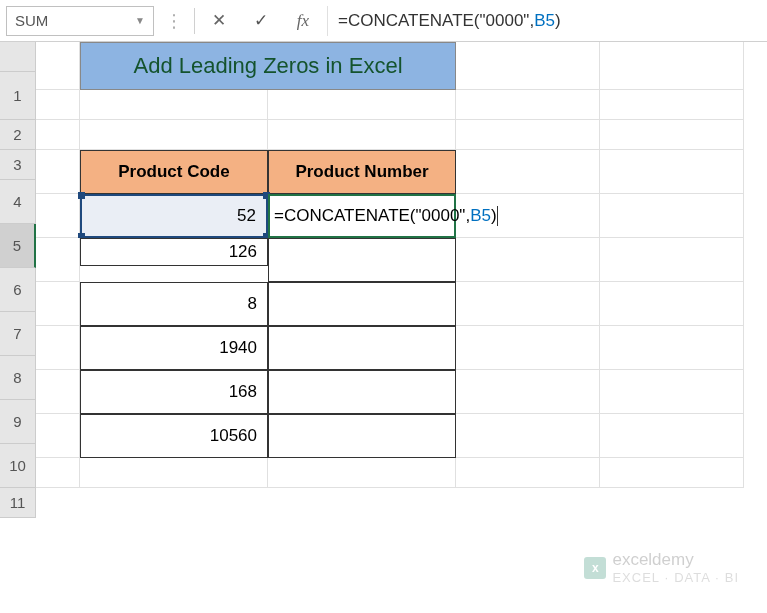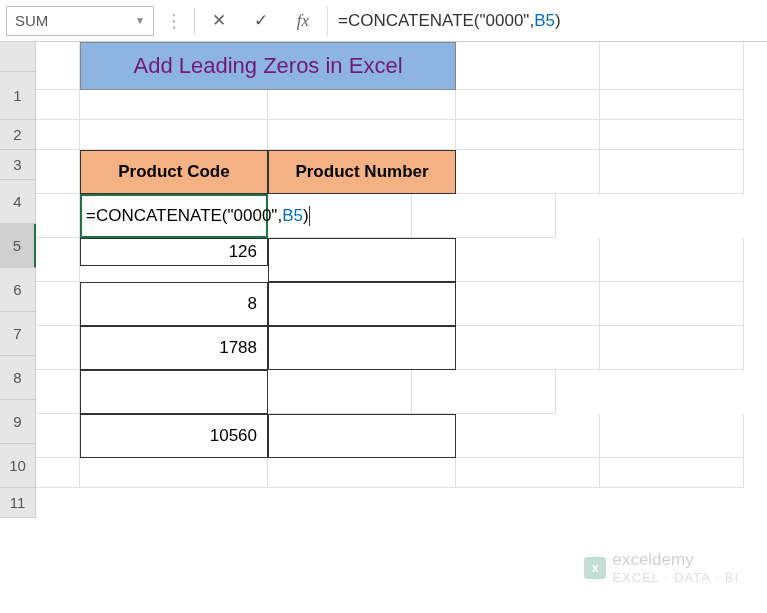--- a/index.html
+++ b/index.html
@@ -23,21 +23,21 @@
     .col-h { background: #e6e6e6; border-right: 1px solid #ccc; border-bottom: 1px solid #ccc; display: flex; align-items: center; justify-content: center; color: #555; font-size: 15px; }
     .row-headers { width: 36px; }
     .row-h { background: #e6e6e6; border-right: 1px solid #ccc; border-bottom: 1px solid #ccc; display: flex; align-items: center; justify-content: center; color: #555; font-size: 15px; }
     .row-h.active { background: #d0d0d0; border-right: 2px solid #217346; }
     
     .grid-wrap { position: relative; }
     .grid { position: absolute; top: 0; left: 0; }
     .grid-row { display: flex; }
     .cell { border-right: 1px solid #e0e0e0; border-bottom: 1px solid #e0e0e0; display: flex; align-items: center; padding: 0 6px; position: relative; background: #fff; }
     
-    .title-cell { background: #8db4e2; font-size: 22px; color: #701a75; justify-content: center; border: 1px solid #888; }
+    .title-cell { background: #8db4e2; font-size: 22px; color: #14532d; justify-content: center; border: 1px solid #888; }
     .th-cell { background: #f4b183; border: 1px solid #333; font-weight: bold; font-size: 17px; justify-content: center; }
     .data-cell { border: 1px solid #333; justify-content: flex-end; font-size: 17px; padding-right: 10px; }
     .data-cell-c { border: 1px solid #333; font-size: 17px; padding-left: 6px; }
     .sel-cell { background: #eaeef5; border: 2px solid #1f497d; justify-content: flex-end; padding-right: 10px; font-size: 17px; position: relative; }
     .sel-handle { position: absolute; width: 7px; height: 7px; background: #1f497d; }
     .h-tl { top: -4px; left: -4px; }
     .h-tr { top: -4px; right: -4px; }
     .h-bl { bottom: -4px; left: -4px; }
     .h-br { bottom: -4px; right: -4px; }
     .edit-cell { border: 2px solid #217346; font-size: 17px; padding-left: 4px; position: relative; overflow: visible; white-space: nowrap; z-index: 5; }
@@ -117,20 +117,21 @@
         </div>
         <div class="grid-row" style="height: 44px;">
           <div class="cell" style="width: 44px; height: 44px;"></div>
           <div class="cell th-cell" style="width: 188px; height: 44px;">Product Code</div>
           <div class="cell th-cell" style="width: 188px; height: 44px;">Product Number</div>
           <div class="cell" style="width: 144px; height: 44px;"></div>
           <div class="cell" style="width: 144px; height: 44px;"></div>
         </div>
         <div class="grid-row" style="height: 44px;">
           <div class="cell" style="width: 44px; height: 44px;"></div>
+          <div class="cell sel-cell" style="width: 188px; height: 44px;">52<div class="sel-handle h-tl"></div><div class="sel-handle h-tr"></div><div class="sel-handle h-bl"></div><div class="sel-handle h-br"></div></div>
           <div class="cell edit-cell" style="width: 188px; height: 44px;">
             <span>=CONCATENATE("0000",</span>
             <span class="ref">B5</span>
             <span>)</span>
             <span class="cursor"></span>
           </div>
           <div class="cell" style="width: 144px; height: 44px;"></div>
           <div class="cell" style="width: 144px; height: 44px;"></div>
         </div>
         <div class="grid-row" style="height: 44px;">
@@ -142,27 +143,28 @@
         </div>
         <div class="grid-row" style="height: 44px;">
           <div class="cell" style="width: 44px; height: 44px;"></div>
           <div class="cell data-cell" style="width: 188px; height: 44px;">8</div>
           <div class="cell data-cell-c" style="width: 188px; height: 44px;"></div>
           <div class="cell" style="width: 144px; height: 44px;"></div>
           <div class="cell" style="width: 144px; height: 44px;"></div>
         </div>
         <div class="grid-row" style="height: 44px;">
           <div class="cell" style="width: 44px; height: 44px;"></div>
-          <div class="cell data-cell" style="width: 188px; height: 44px;">1788</div>
+          <div class="cell data-cell" style="width: 188px; height: 44px;">1940</div>
           <div class="cell data-cell-c" style="width: 188px; height: 44px;"></div>
           <div class="cell" style="width: 144px; height: 44px;"></div>
           <div class="cell" style="width: 144px; height: 44px;"></div>
         </div>
         <div class="grid-row" style="height: 44px;">
           <div class="cell" style="width: 44px; height: 44px;"></div>
+          <div class="cell data-cell" style="width: 188px; height: 44px;">168</div>
           <div class="cell data-cell-c" style="width: 188px; height: 44px;"></div>
           <div class="cell" style="width: 144px; height: 44px;"></div>
           <div class="cell" style="width: 144px; height: 44px;"></div>
         </div>
         <div class="grid-row" style="height: 44px; justify-content: flex-end;">
           <div class="cell" style="width: 44px; height: 44px;"></div>
           <div class="cell data-cell" style="width: 188px; height: 44px;">10560</div>
           <div class="cell data-cell-c" style="width: 188px; height: 44px;"></div>
           <div class="cell" style="width: 144px; height: 44px;"></div>
           <div class="cell" style="width: 144px; height: 44px;"></div>

